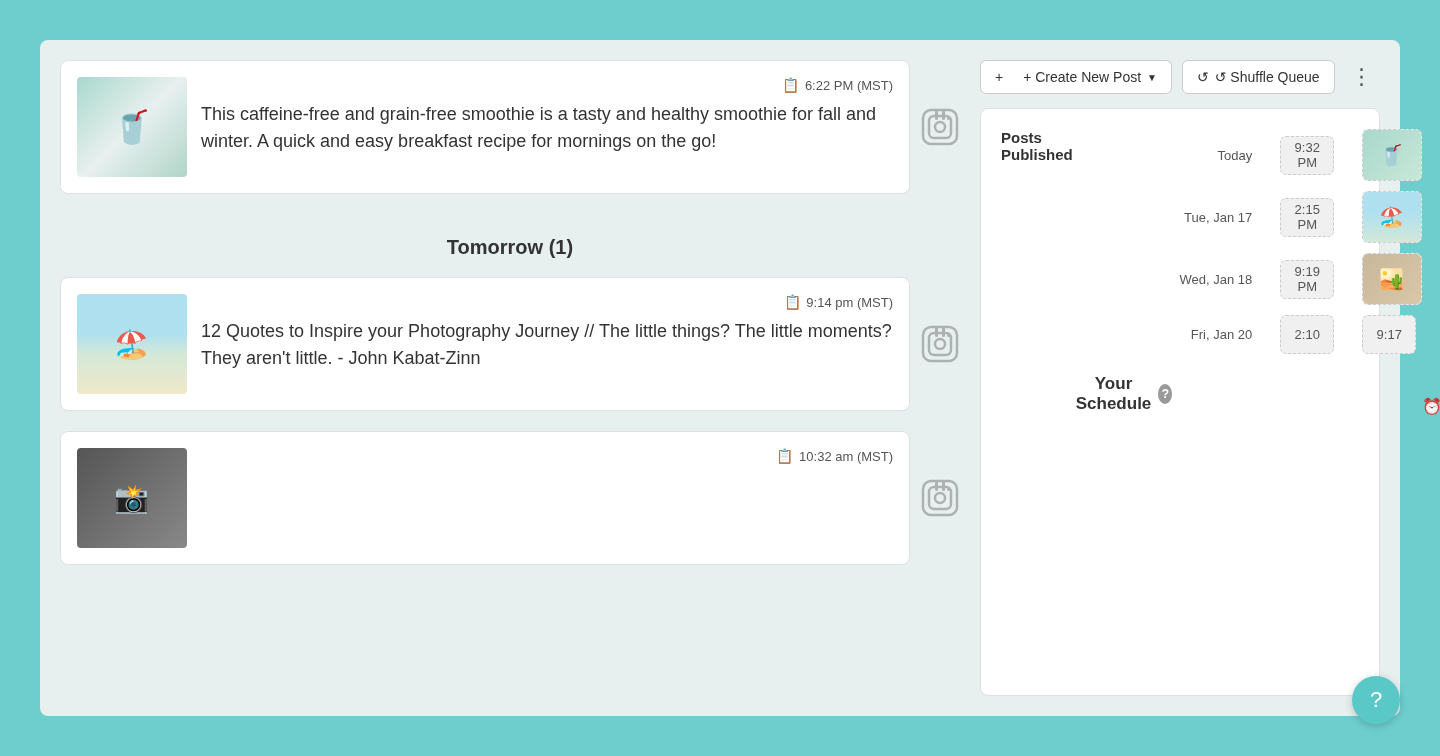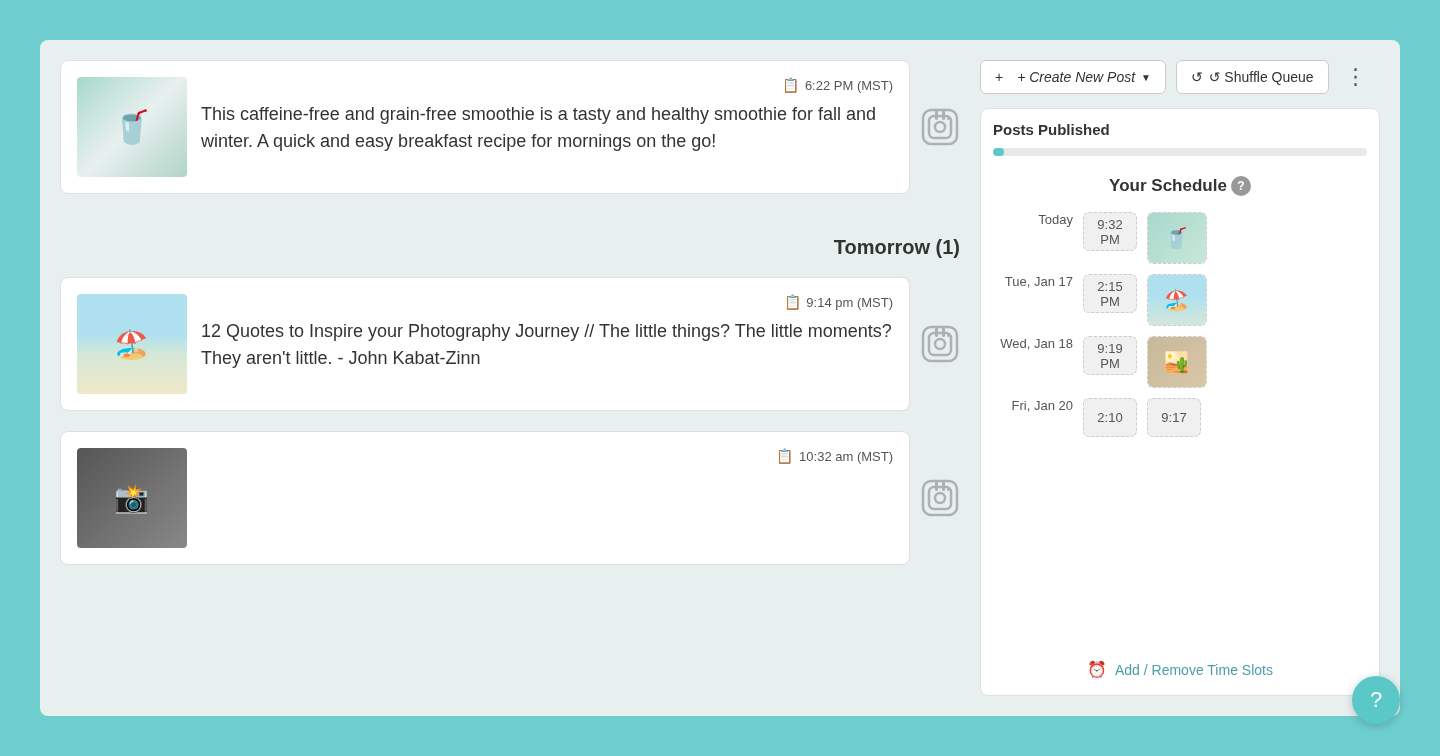--- a/index.html
+++ b/index.html
@@ -21,21 +21,21 @@
     }
     
     .left-panel {
       flex: 1;
       display: flex;
       flex-direction: column;
       gap: 0;
       overflow-y: auto;
     }
     .section-header {
-      text-align: right;
+      text-align: center;
       font-weight: bold;
       font-size: 20px;
       color: #333;
       padding: 22px 0 18px;
     }
     .post-card {
       background: #fff;
       border-radius: 8px;
       border: 1px solid #e0e0e0;
       padding: 16px;
@@ -127,24 +127,24 @@
       border: none;
       cursor: pointer;
       font-size: 22px;
       color: #555;
       padding: 0 6px;
     }
     .right-card {
       background: #fff;
       border-radius: 8px;
       border: 1px solid #e0e0e0;
-      padding: 12px;
+      padding: 20px;
       flex: 1;
       display: flex;
-      flex-direction: column;
+      flex-direction: row;
     }
     .posts-published-label {
       font-size: 15px;
       font-weight: 600;
       color: #333;
       margin-bottom: 10px;
     }
     .progress-bar-track {
       background: #e8e8e8;
       border-radius: 4px;
@@ -182,21 +182,22 @@
       cursor: pointer;
     }
     .schedule-rows {
       display: flex;
       flex-direction: column;
       gap: 10px;
       flex: 1;
     }
     .schedule-row {
       display: flex;
-      gap: 10px;
+      align-items: center;
+      gap: 28px;
     }
     .schedule-date-label {
       width: 80px;
       font-size: 13px;
       color: #555;
       text-align: right;
       flex-shrink: 0;
     }
     .schedule-time-box {
       background: #f0f0f0;
@@ -401,21 +402,21 @@
           <rect x="21" y="2" width="3" height="10" rx="1.5" fill="#555"></rect>
         </svg>
       </div>
     </div>
   </div>
 
   <div class="right-panel">
     <div class="toolbar">
       <button class="btn-create">
         <span>+</span>
-        <span style="margin-left:8px;font-style:italic;">+ Create New Post</span>
+        <span style="margin-left:14px;">+ Create New Post</span>
         <span style="font-size:10px;">▼</span>
       </button>
       <button class="btn-shuffle">
         <span>↺</span>
         <span>↺  Shuffle Queue</span>
       </button>
       <button class="btn-more">
         <span>⋮</span>
       </button>
     </div>

